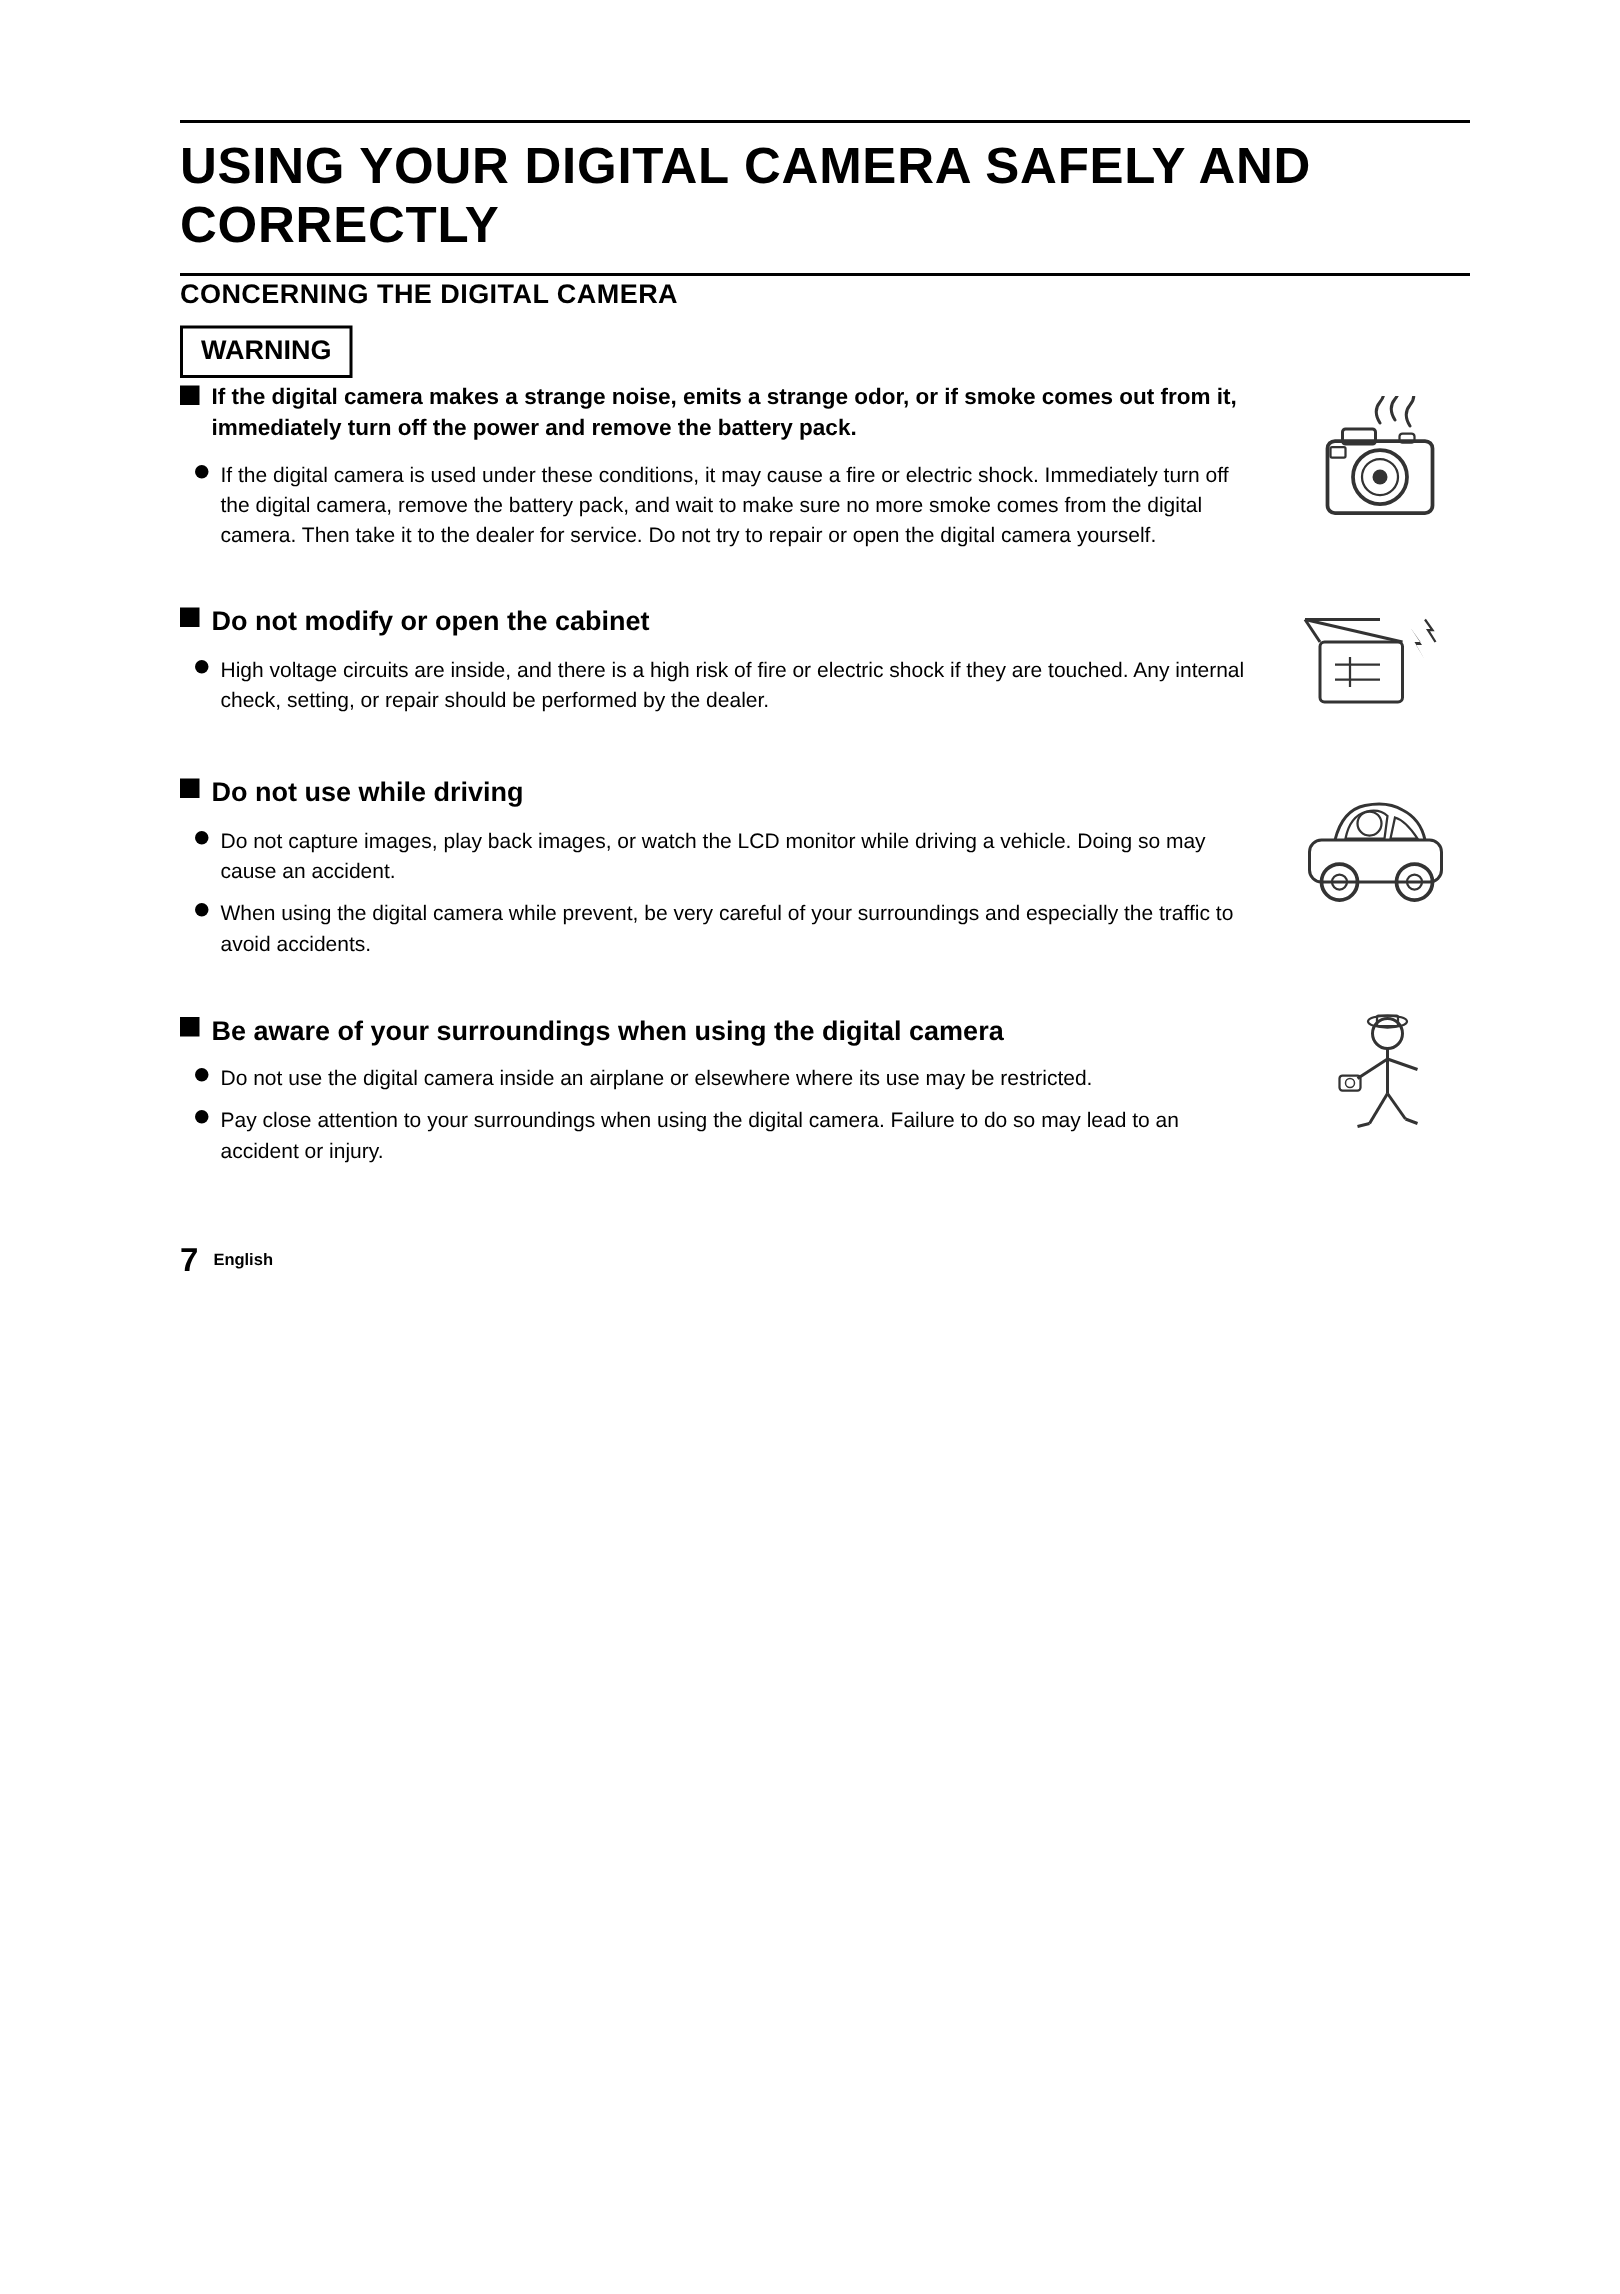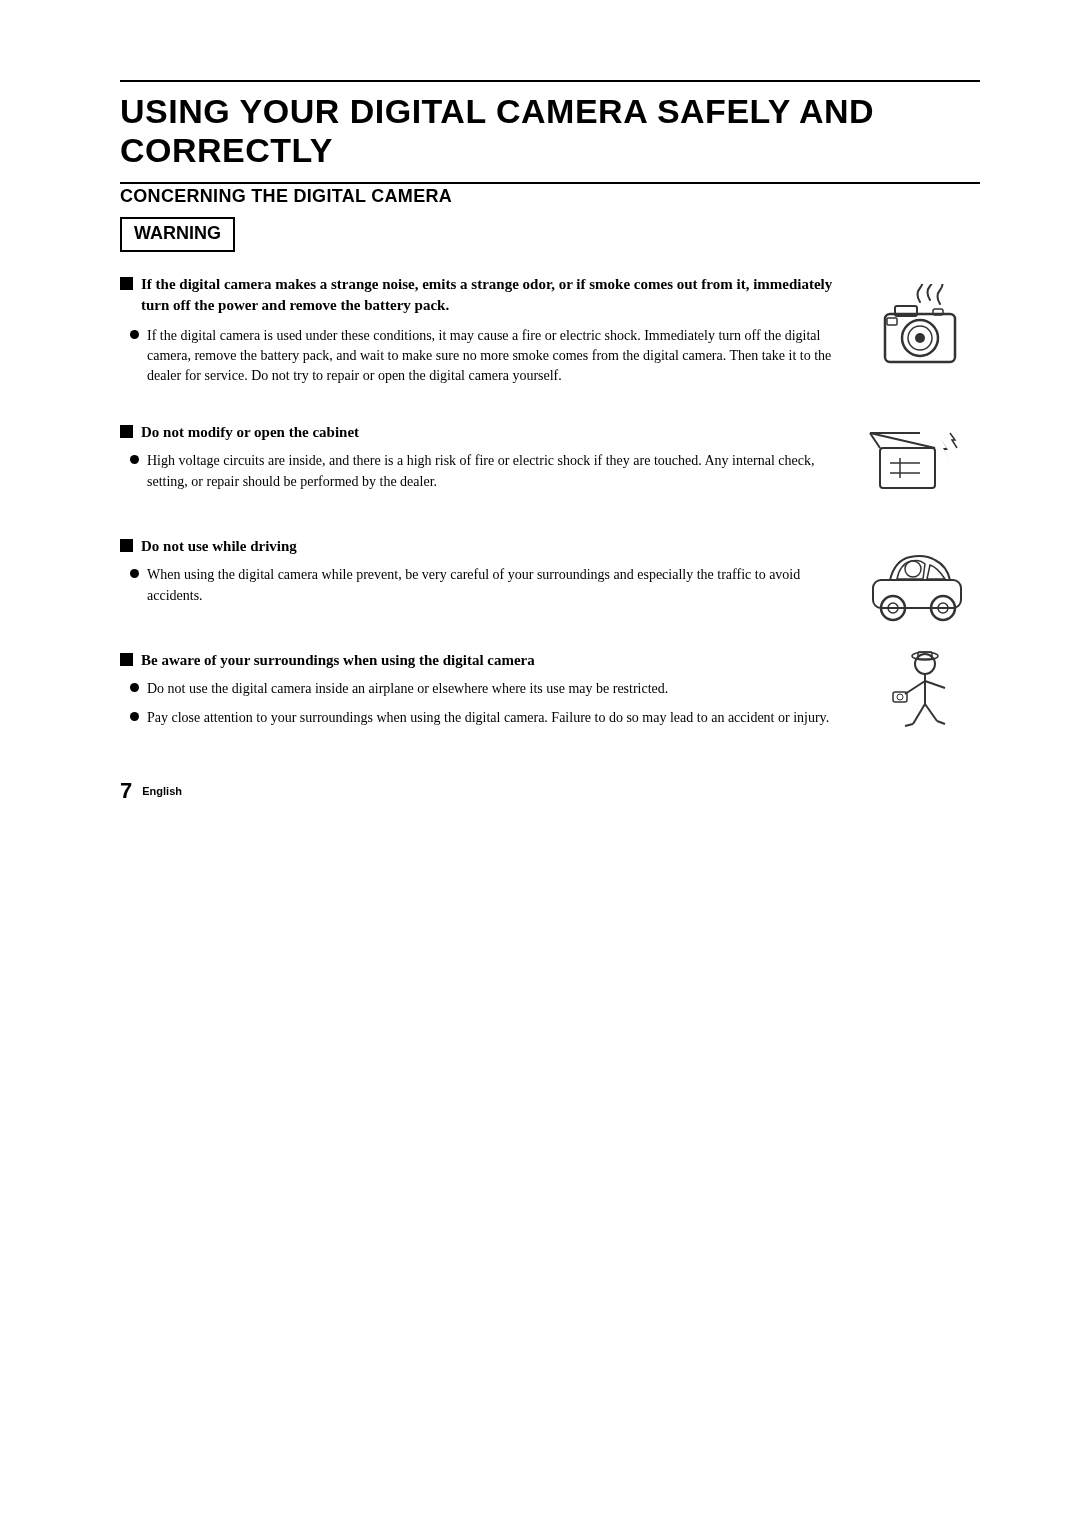--- a/index.html
+++ b/index.html
@@ -34,21 +34,21 @@
       font-weight: 900;
       text-transform: uppercase;
       margin-bottom: 8px;
       letter-spacing: 0.3px;
     }
 
     .warning-box {
       display: inline-block;
       border: 2px solid #000;
       padding: 2px 12px 3px 12px;
-      margin-bottom: 22px;
+      margin-bottom: 2px;
     }
 
     .warning-box span {
       font-size: 18px;
       font-weight: 900;
       text-transform: uppercase;
     }
 
     .content-area {
       position: relative;
@@ -110,29 +110,28 @@
       width: 13px;
       height: 13px;
       background: #000;
       flex-shrink: 0;
       margin-top: 3px;
       margin-right: 8px;
     }
 
     .sub-header .text {
       font-weight: bold;
-      font-size: 15px;
+      font-size: 18px;
     }
 
     .row-with-image {
       display: flex;
       justify-content: space-between;
       align-items: flex-start;
       margin-bottom: 14px;
-      font-family: Liberation Serif, serif;
     }
 
     .row-with-image .left-content {
       flex: 1;
       padding-right: 20px;
     }
 
     .row-with-image .right-image {
       width: 120px;
       flex-shrink: 0;
@@ -263,20 +262,24 @@
   </div>
 
   <div class="row-with-image">
     <div class="left-content">
       <div class="sub-header">
         <span class="sq"></span>
         <span class="text">Do not use while driving</span>
       </div>
       <div class="bullet-circle">
         <span class="circ"></span>
+        <span class="text">Do not capture images, play back images, or watch the LCD monitor while driving a vehicle. Doing so may cause an accident.</span>
+      </div>
+      <div class="bullet-circle">
+        <span class="circ"></span>
         <span class="text">When using the digital camera while prevent, be very careful of your surroundings and especially the traffic to avoid accidents.</span>
       </div>
     </div>
     <div class="right-image">
 
       <svg class="illus-driving" viewBox="0 0 110 90">
 
         <rect x="8" y="48" width="88" height="28" rx="8" fill="none" stroke="#333" stroke-width="2"></rect>
 
         <path d="M25 48 Q30 28 45 25 Q60 22 70 28 Q82 34 85 48" fill="none" stroke="#333" stroke-width="2"></path>

